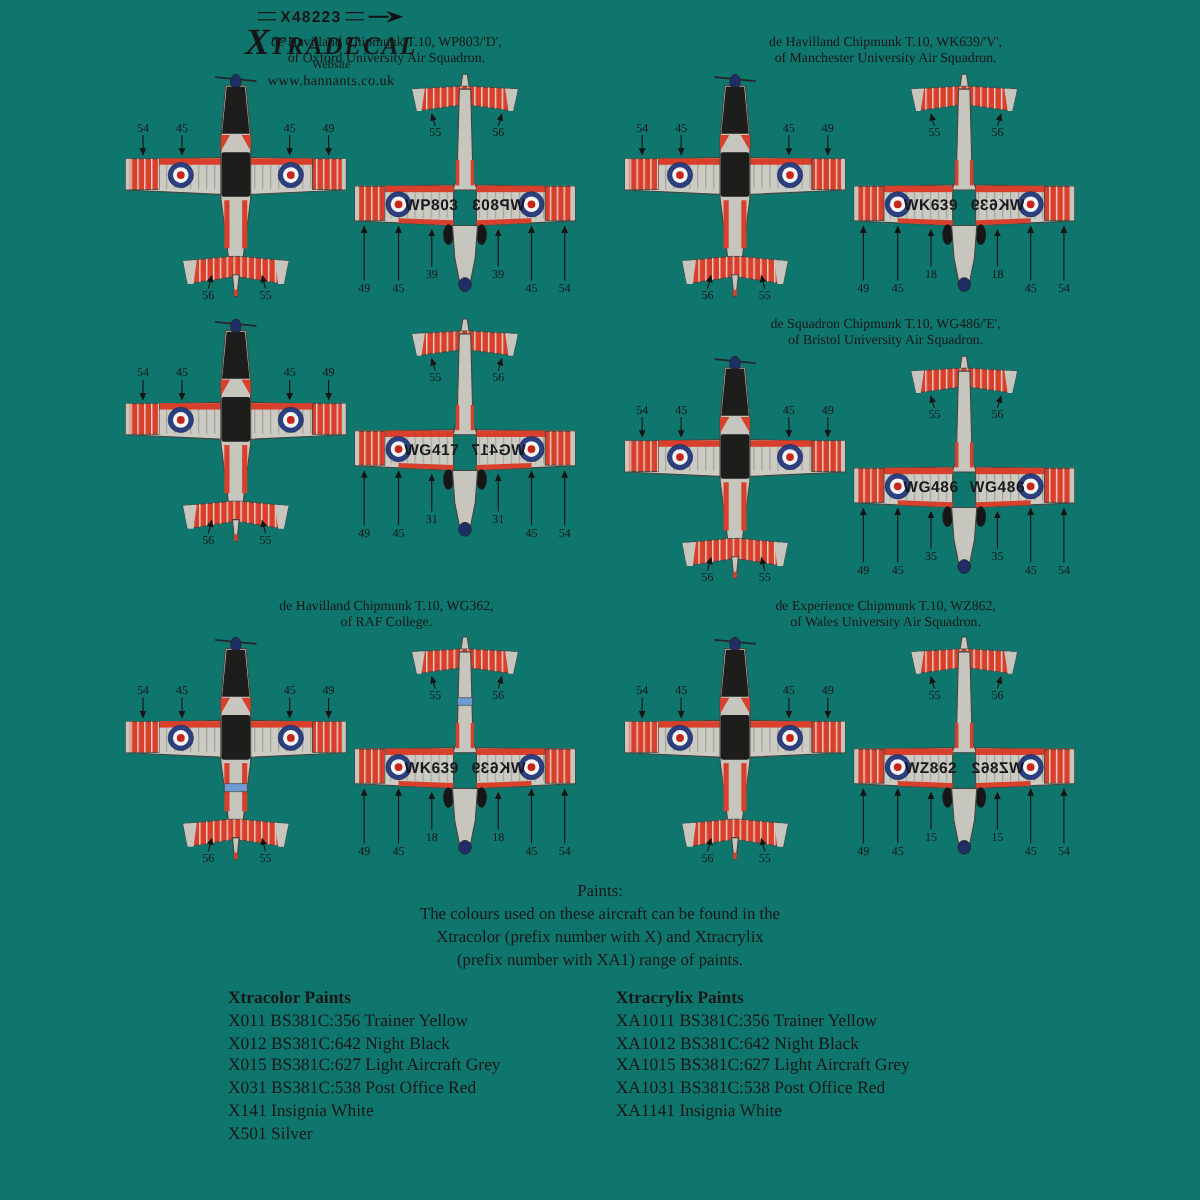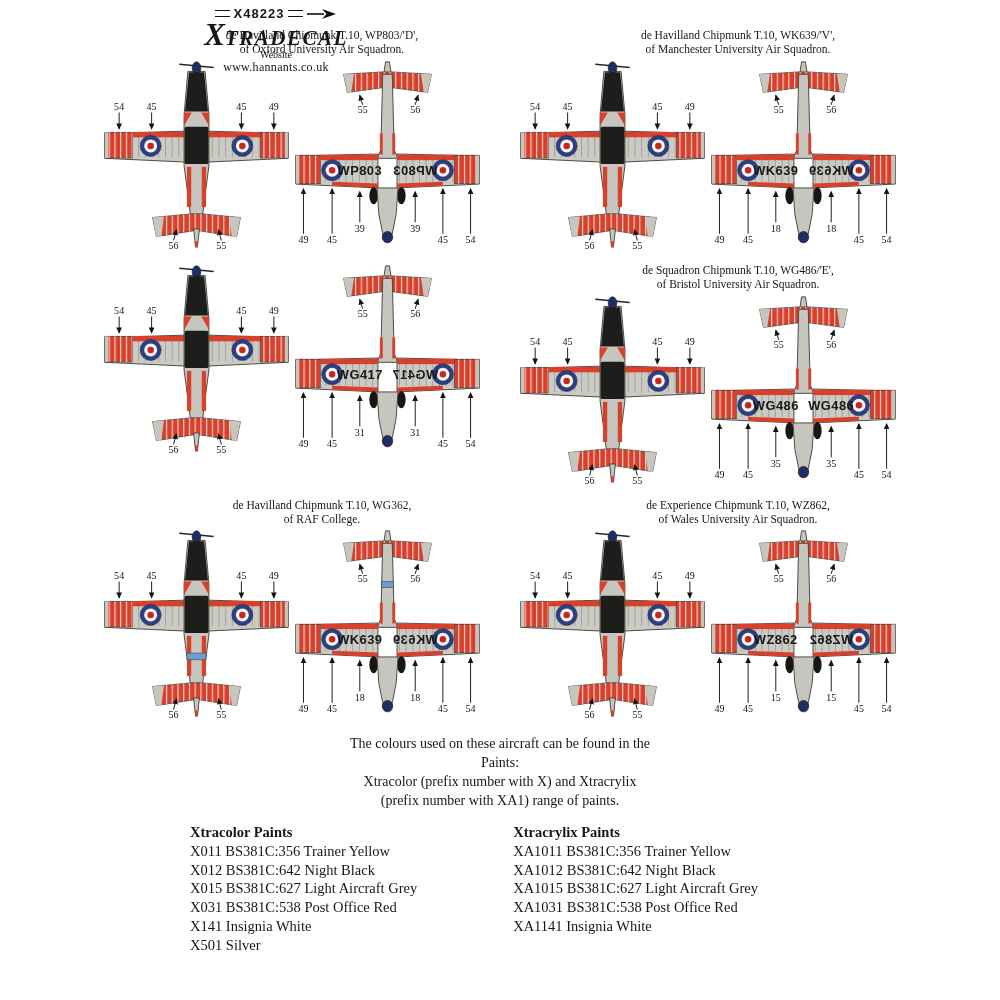--- a/index.html
+++ b/index.html
@@ -1,16 +1,16 @@
 <!DOCTYPE html>
 <html><head>
 <meta charset="utf-8">
 <style>
   html,body{margin:0;padding:0;background:#e8e8e8;}
-  .page{position:relative;width:1000px;height:1000px;margin:0 auto;background:#ffffff;
+  .page{position:relative;width:1000px;height:1000px;margin:0 auto;background:#0f766e;
         font-family:"Liberation Serif",serif;color:#161616;overflow:hidden;}
   
   .header{position:absolute;top:6px;left:156px;width:240px;text-align:center;}
   .code-line{display:flex;align-items:center;justify-content:center;gap:4px;
              font-family:"Liberation Sans",sans-serif;font-weight:bold;font-size:13px;letter-spacing:1px;}
   .dbl{display:inline-block;width:15px;height:5px;border-top:1.5px solid #111;border-bottom:1.5px solid #111;}
   .brand{line-height:1;margin-top:-2px;}
   .brand-x{font-style:italic;font-weight:bold;font-size:31px;}
   .brand-rest{font-style:italic;font-weight:bold;font-size:21px;letter-spacing:1.5px;}
   .site-label{font-size:10px;margin-top:-1px;}
@@ -847,22 +847,22 @@
           <line class="cl" x1="368" y1="183" x2="368" y2="136"></line>
           <text class="callout" x="397" y="193">54</text>
           <line class="cl" x1="397" y1="183" x2="397" y2="136"></line>
         </g>
       </g>
     </svg>
   </div>
 </div>
 
     <div class="paints">
+      <div>Paints:</div>
       <div>The colours used on these aircraft can be found in the</div>
-      <div>Paints:</div>
       <div>Xtracolor (prefix number with X) and Xtracrylix</div>
       <div>(prefix number with XA1) range of paints.</div>
     </div>
 
     <div class="paint-cols">
       <div>
         <div class="paint-title">Xtracolor Paints</div>
         <div>X011 BS381C:356 Trainer Yellow</div>
         <div>X012 BS381C:642 Night Black</div>
         <div>X015 BS381C:627 Light Aircraft Grey</div>

